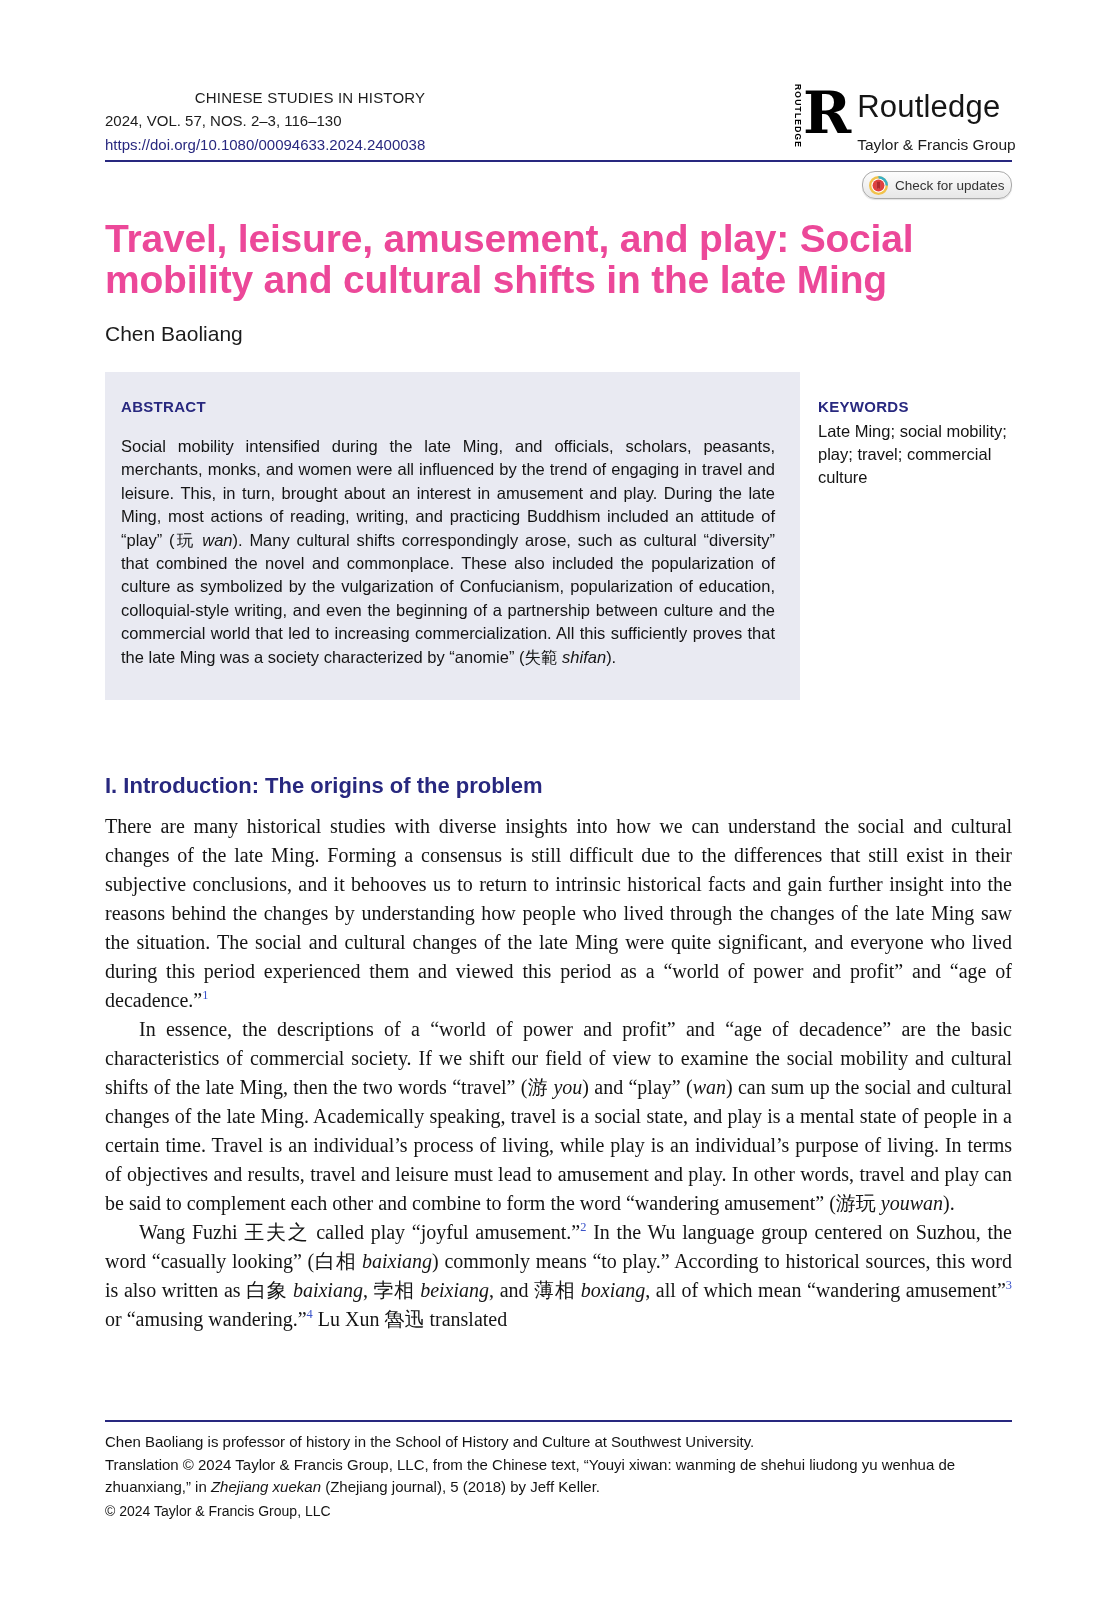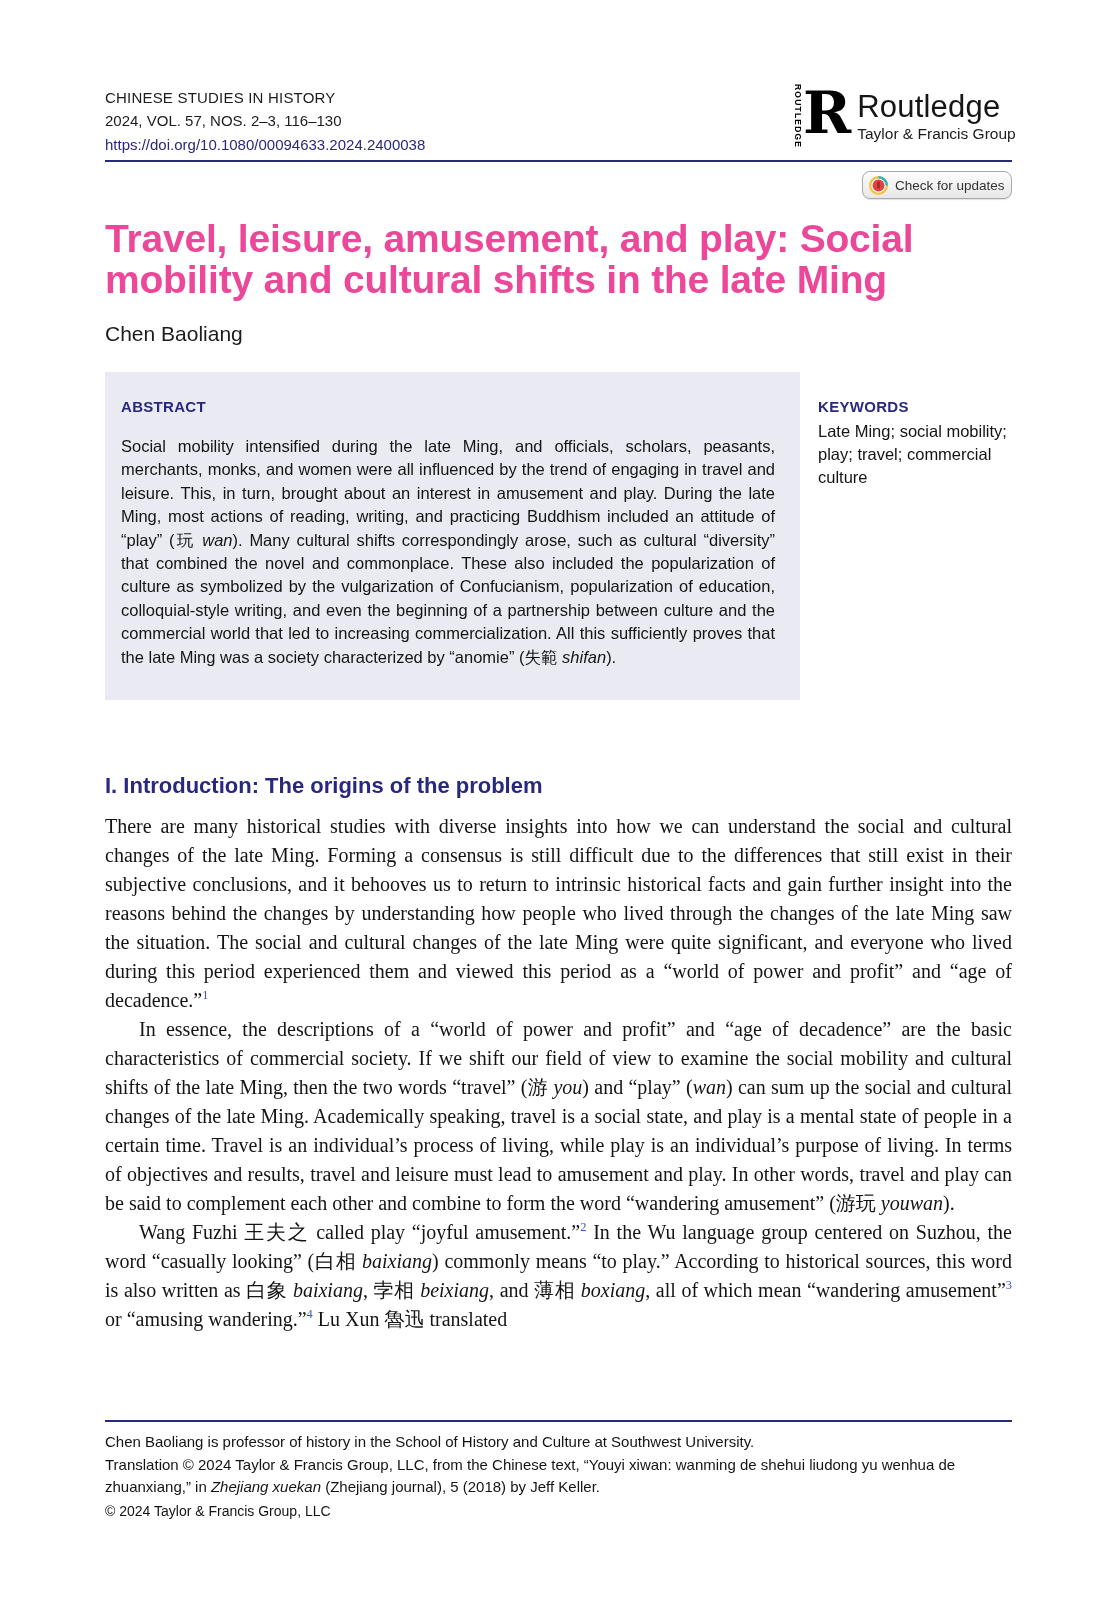--- a/index.html
+++ b/index.html
@@ -10,49 +10,49 @@
     width: 1120px;
     height: 1600px;
     background: #ffffff;
     overflow: hidden;
   }
   
   .header-meta {
     position: absolute; left: 105px; top: 86px;
     font-size: 15px; line-height: 1.55; color: #1c1c1c;
   }
-  .header-meta .journal-name { letter-spacing: 0.2px; }
+  .header-meta .journal-name { letter-spacing: 0.2px; text-align: right; }
   .doi-link { color: #28287f; text-decoration: none; display: inline-block; }
   .logo-block {
     position: absolute; left: 793px; top: 82px;
     display: flex; align-items: flex-start; gap: 6px;
   }
   .logo-mark { display: flex; align-items: flex-start; }
   .logo-vertical {
     writing-mode: vertical-rl; text-orientation: mixed;
     font-size: 8.5px; font-weight: bold; letter-spacing: 1.2px;
     color: #000; height: 66px; overflow: hidden; margin-top: 2px;
   }
   .logo-r {
     font-family: "DejaVu Serif", serif; font-weight: bold;
     font-size: 58px; line-height: 62px; color: #000;
   }
   .logo-text { display: flex; flex-direction: column; margin-top: 8px; }
   .logo-name { font-size: 31px; line-height: 34px; color: #151515; letter-spacing: 0.2px; }
-  .logo-tagline { font-size: 15.5px; color: #1c1c1c; margin-top: 1px; }
+  .logo-tagline { font-size: 15.5px; color: #1c1c1c; margin-top: 12px; }
   .rule-top {
     position: absolute; left: 105px; top: 160px; width: 907px; height: 2px;
     background: #28287f;
   }
   
   .check-btn {
     position: absolute; left: 862px; top: 171px;
     display: flex; align-items: center; gap: 7px;
     width: 150px; height: 28px;
-    border: 1px solid #a9a9a9; border-radius: 8px;
+    border: 1px solid #a9a9a9; border-radius: 13px;
     background: linear-gradient(#fdfdfd, #e7e7e7);
     padding: 0 8px 0 6px; cursor: pointer;
     box-shadow: 0 1px 1px rgba(0,0,0,0.12);
   }
   .check-btn .label { font-size: 13.5px; color: #333; white-space: nowrap; }
   
   .title {
     position: absolute; left: 105px; top: 218px; width: 845px;
     font-size: 39px; font-weight: bold; line-height: 41px;
     color: #ec4899; letter-spacing: -0.2px;

